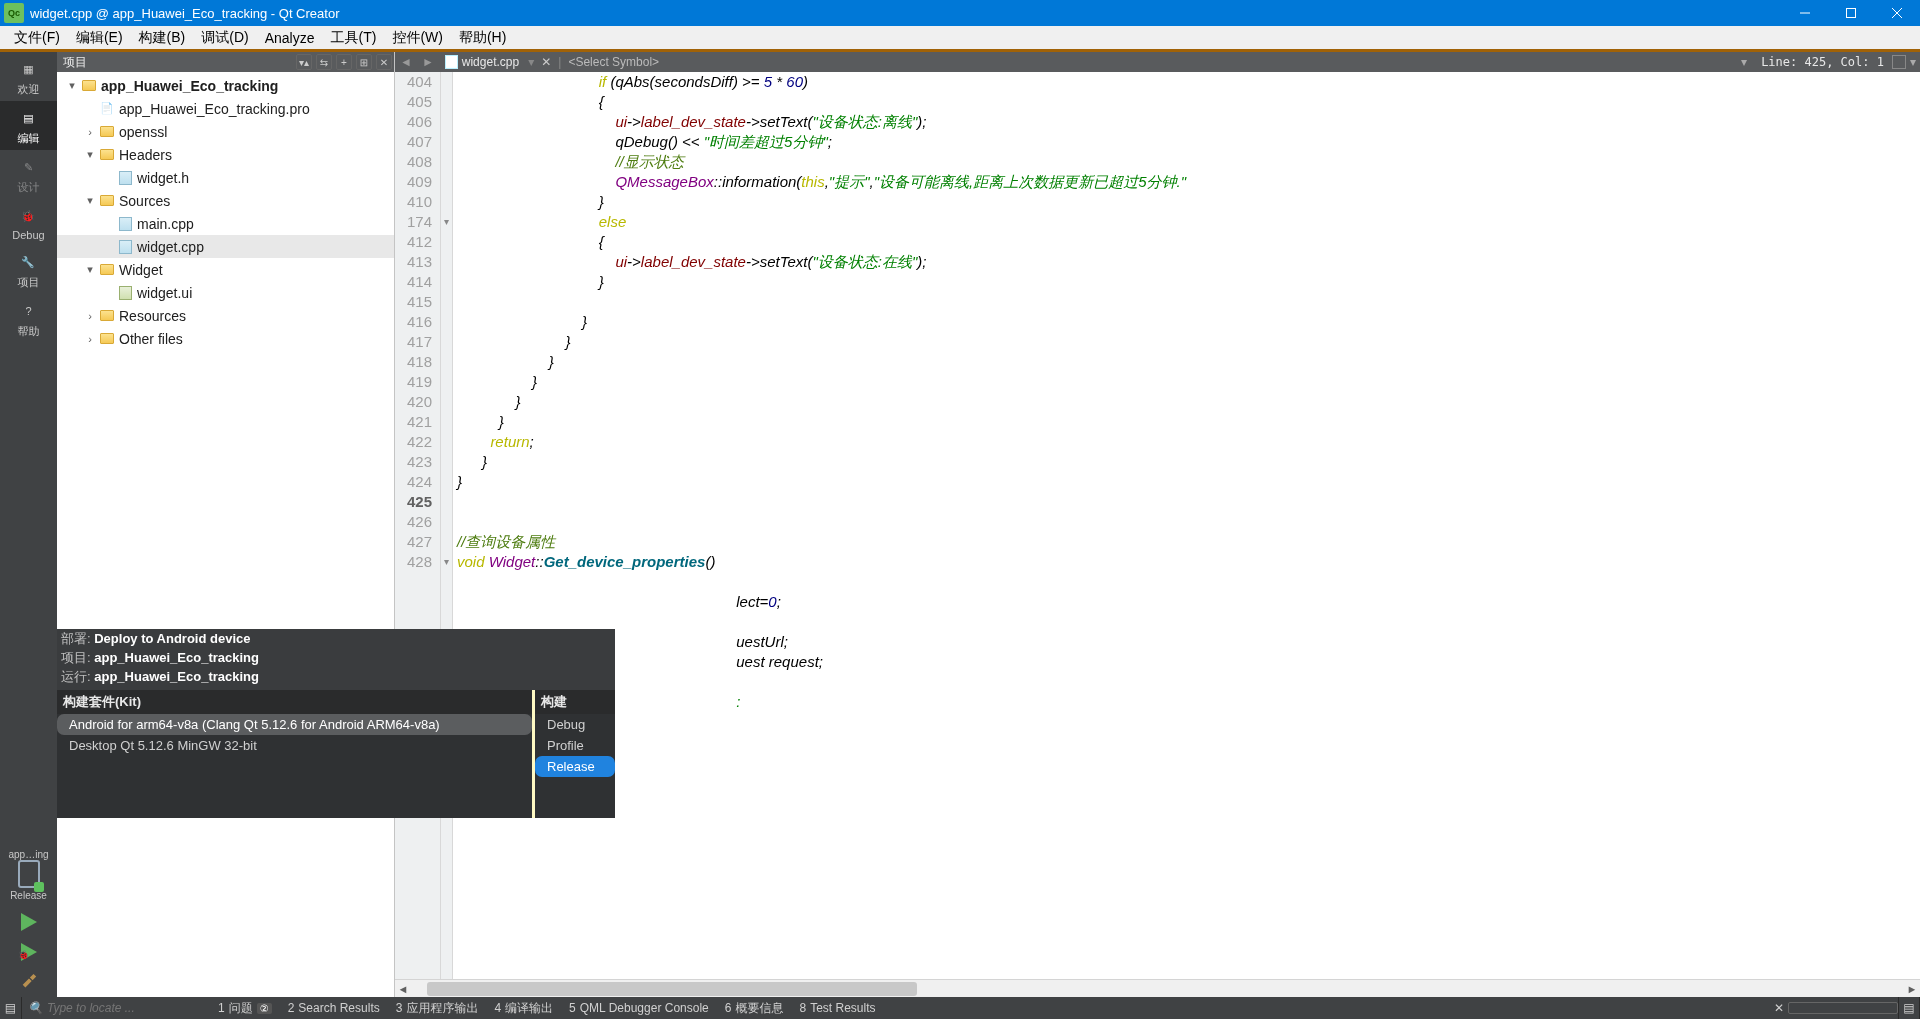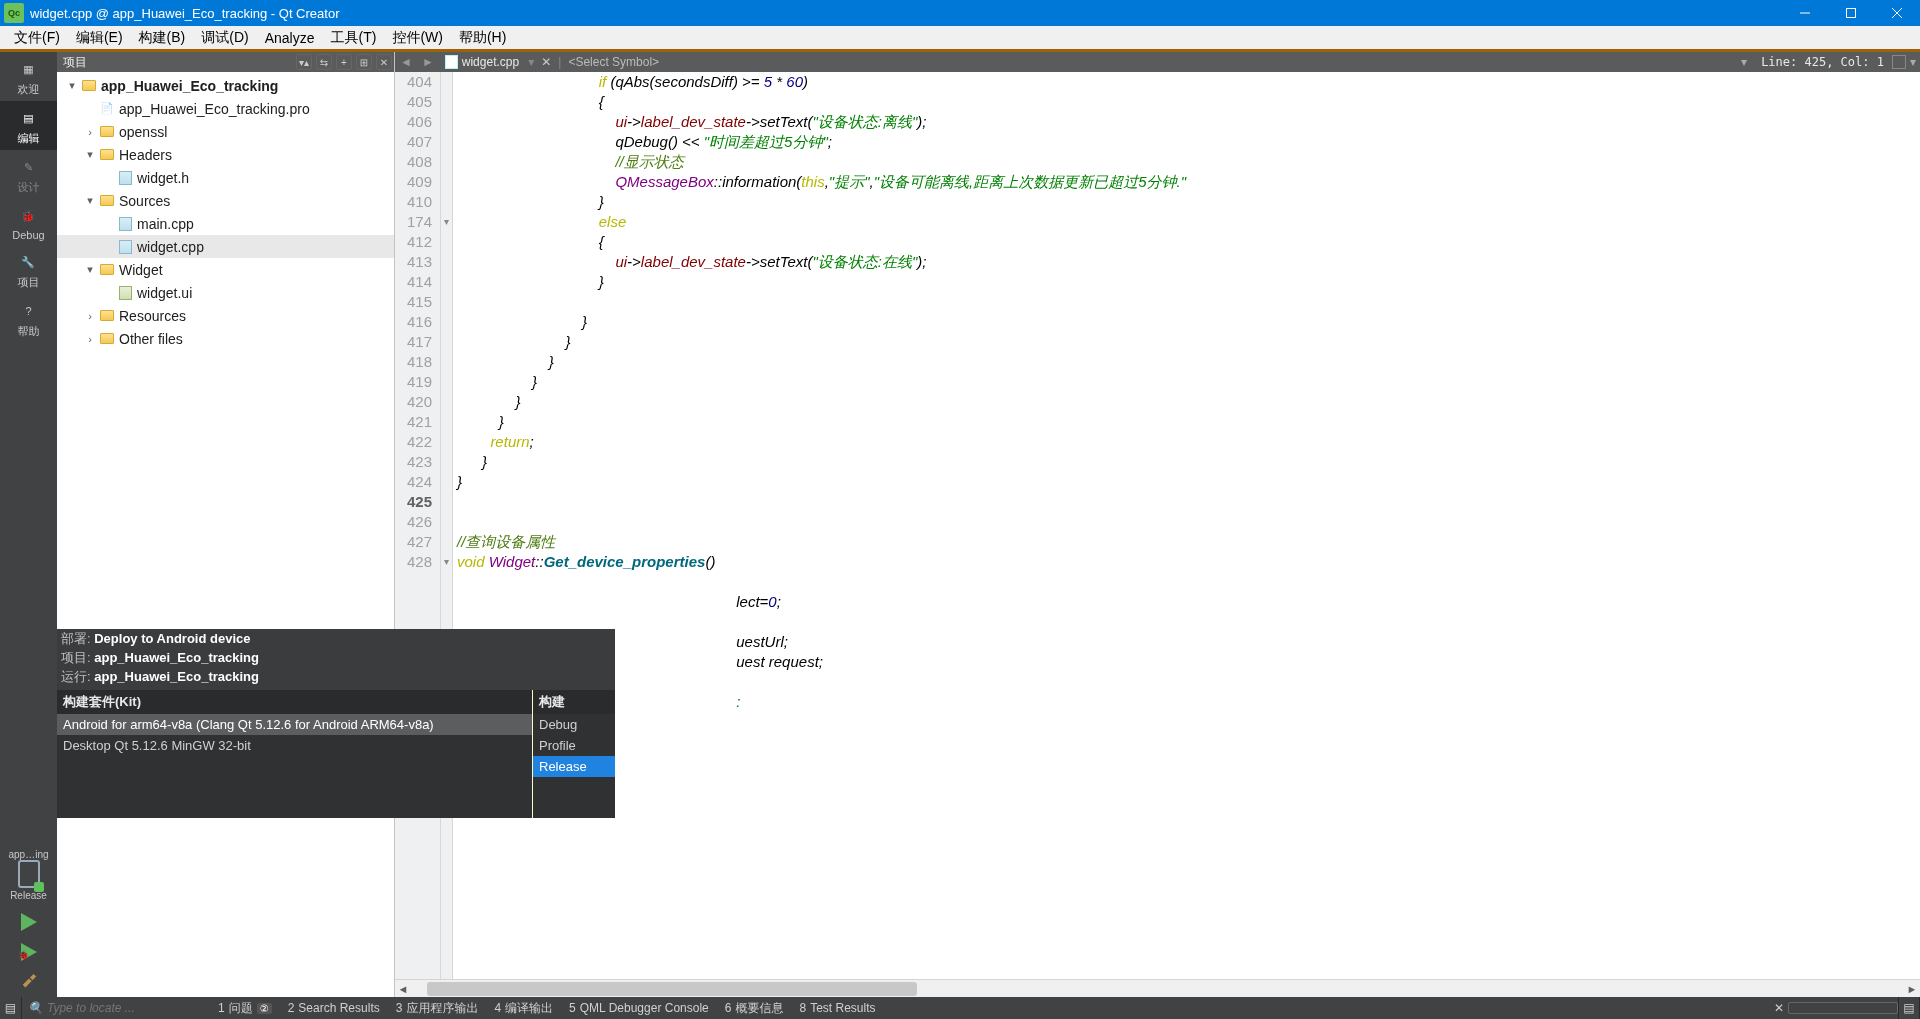--- a/index.html
+++ b/index.html
@@ -83,23 +83,23 @@
 .hscroll .thumb { position:absolute; left:0; width:490px; top:1px; height:14px; background:#c8c8c8; border-radius:3px; }
 .hscroll .arr { width:16px; text-align:center; color:#606060; font-size:11px; }
 
 
 .target-pop { position:absolute; left:57px; top:577px; width:558px; background:#3a3c3e; color:#e6e6e6; font-family:Consolas,"Microsoft YaHei",monospace; font-size:13px; z-index:50; }
 .target-pop .info-row { padding:1px 4px; line-height:17px; }
 .target-pop .info-label { color:#c0c0c0; }
 .target-pop .info-val { color:#fff; font-weight:bold; }
 .target-pop .cols { display:flex; margin-top:4px; background:#2f3133; height:128px; }
 .target-pop .kits { width:475px; }
-.target-pop .builds { flex:1; border-left:1px solid #fef9c3; }
+.target-pop .builds { flex:1; border-left:3px solid #fef9c3; }
 .target-pop .col-head { background:#2a2b2c; padding:3px 6px; font-weight:bold; color:#e8e8e8; }
-.target-pop .opt { padding:3px 6px; color:#d0d0d0; }
+.target-pop .opt { padding:3px 12px; color:#d0d0d0;border-radius:7px; }
 .target-pop .opt.sel { background:#5b5d5f; color:#fff; }
 .target-pop .opt.blue { background:#2083df; color:#fff; }
 
 
 .statusbar { height:22px; background:#404244; color:#d0d0d0; display:flex; align-items:center; font-size:12px; }
 .sb-btn { width:22px; height:22px; display:flex;align-items:center;justify-content:center; border-right:1px solid #2a2a2a; }
 .sb-search { flex:0 0 188px; display:flex; align-items:center; gap:4px; padding:0 6px; color:#888; font-style:italic; }
 .sb-search input { background:transparent; border:none; color:#d0d0d0; font-size:12px; outline:none; width:150px; font-style:italic; }
 .sb-pane { padding:0 8px; display:flex; align-items:center; gap:4px; }
 .sb-pane .num { color:#fff; background:#555; padding:0 3px; border-radius:2px; font-size:10px; }

